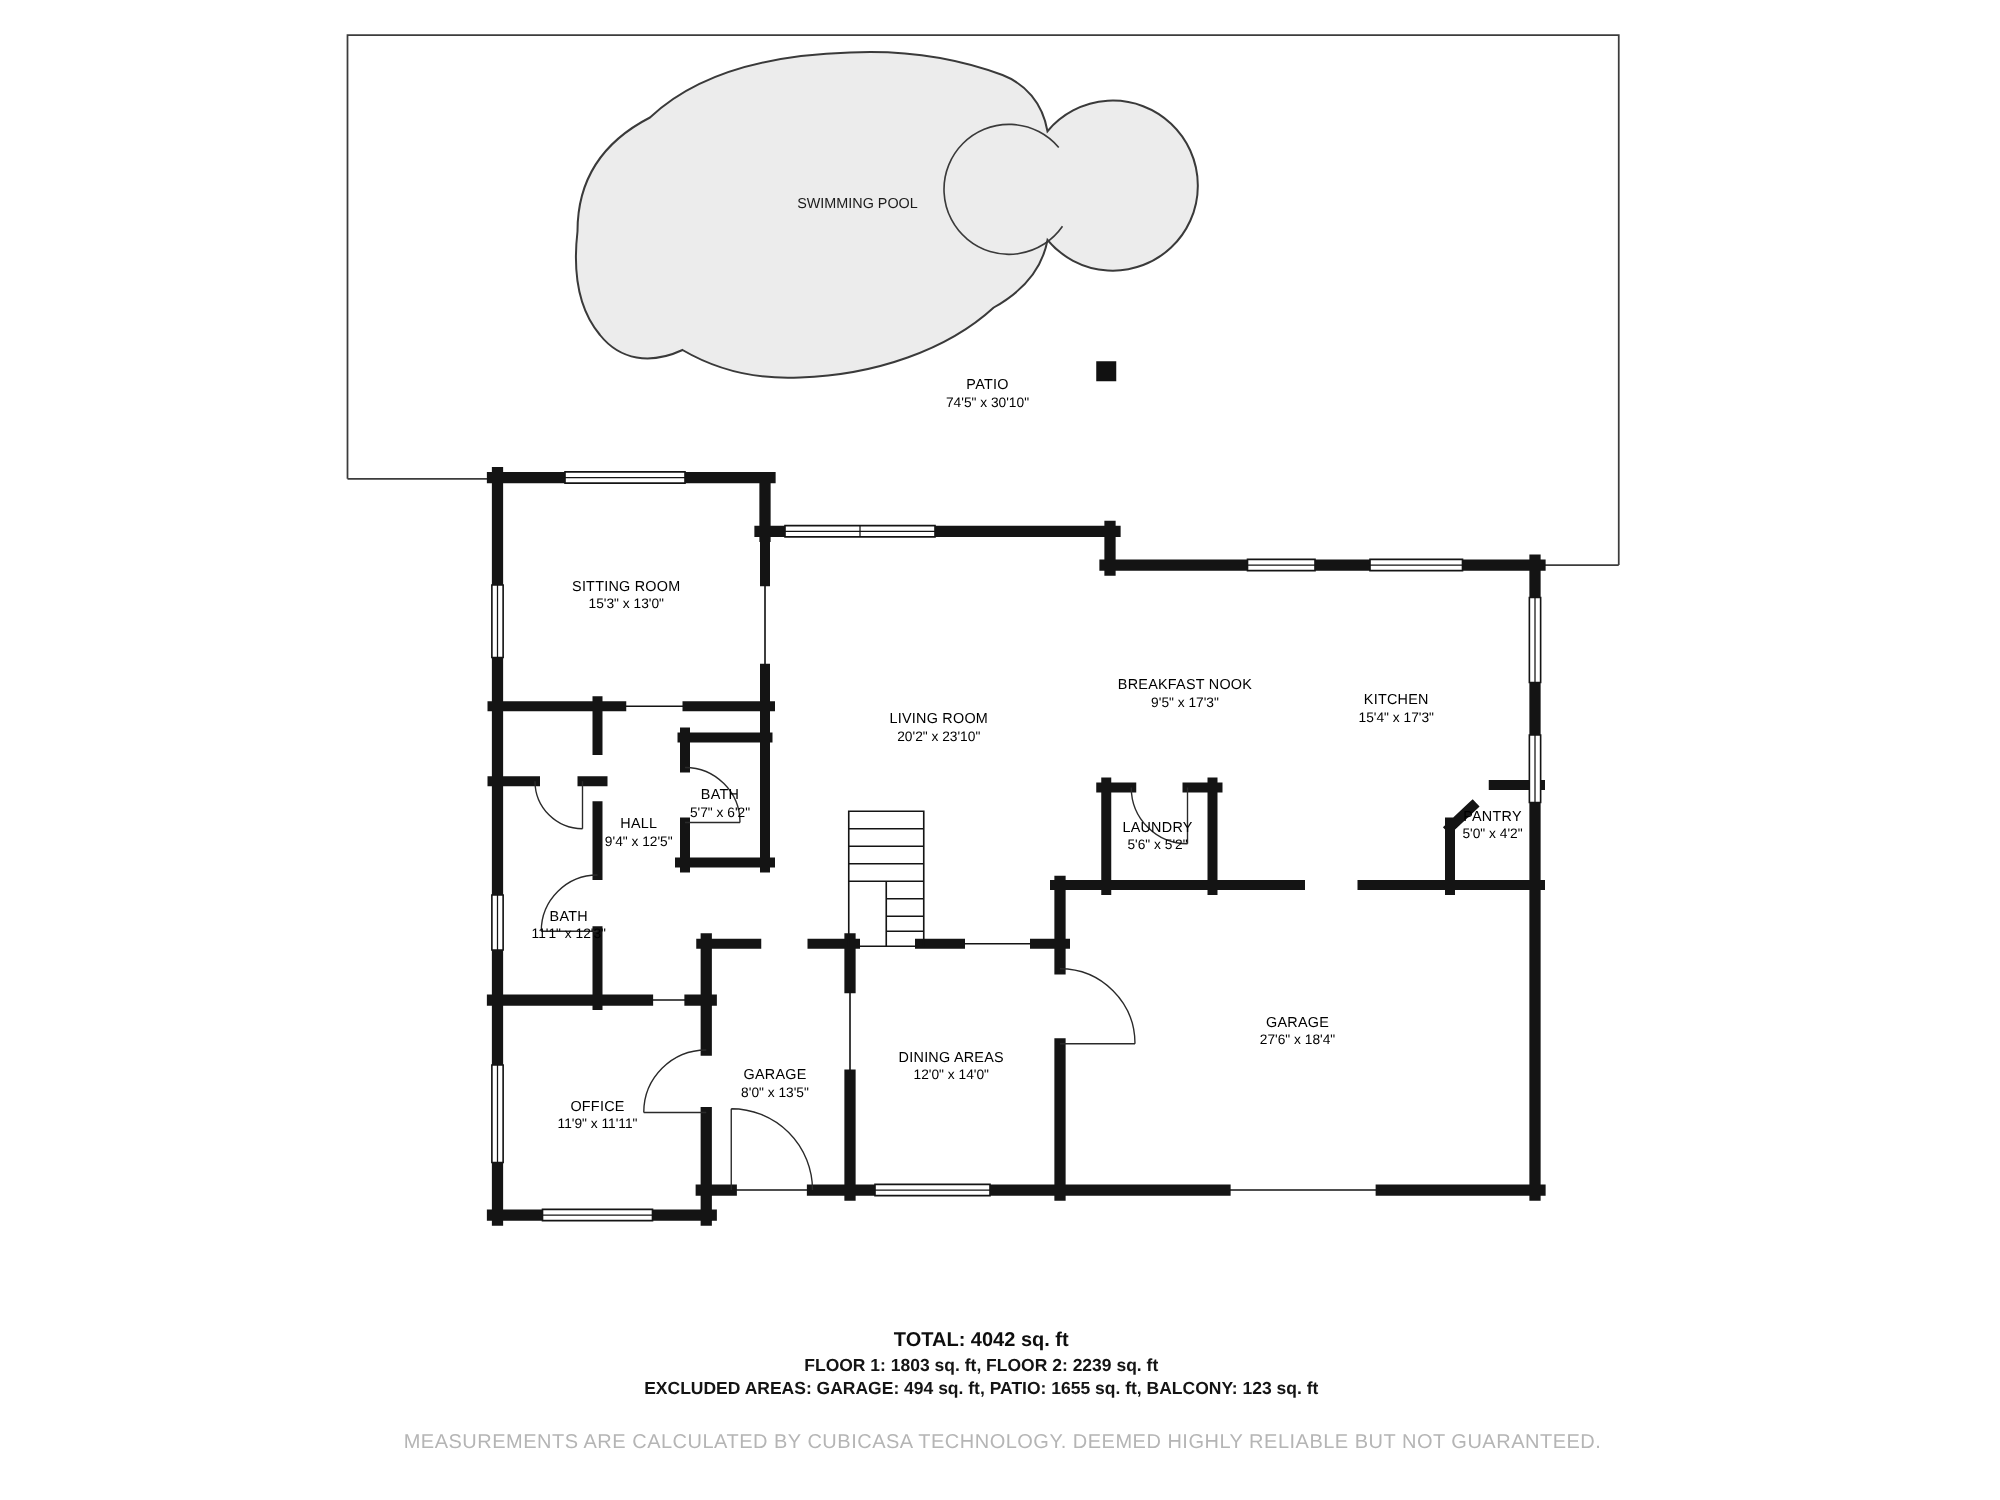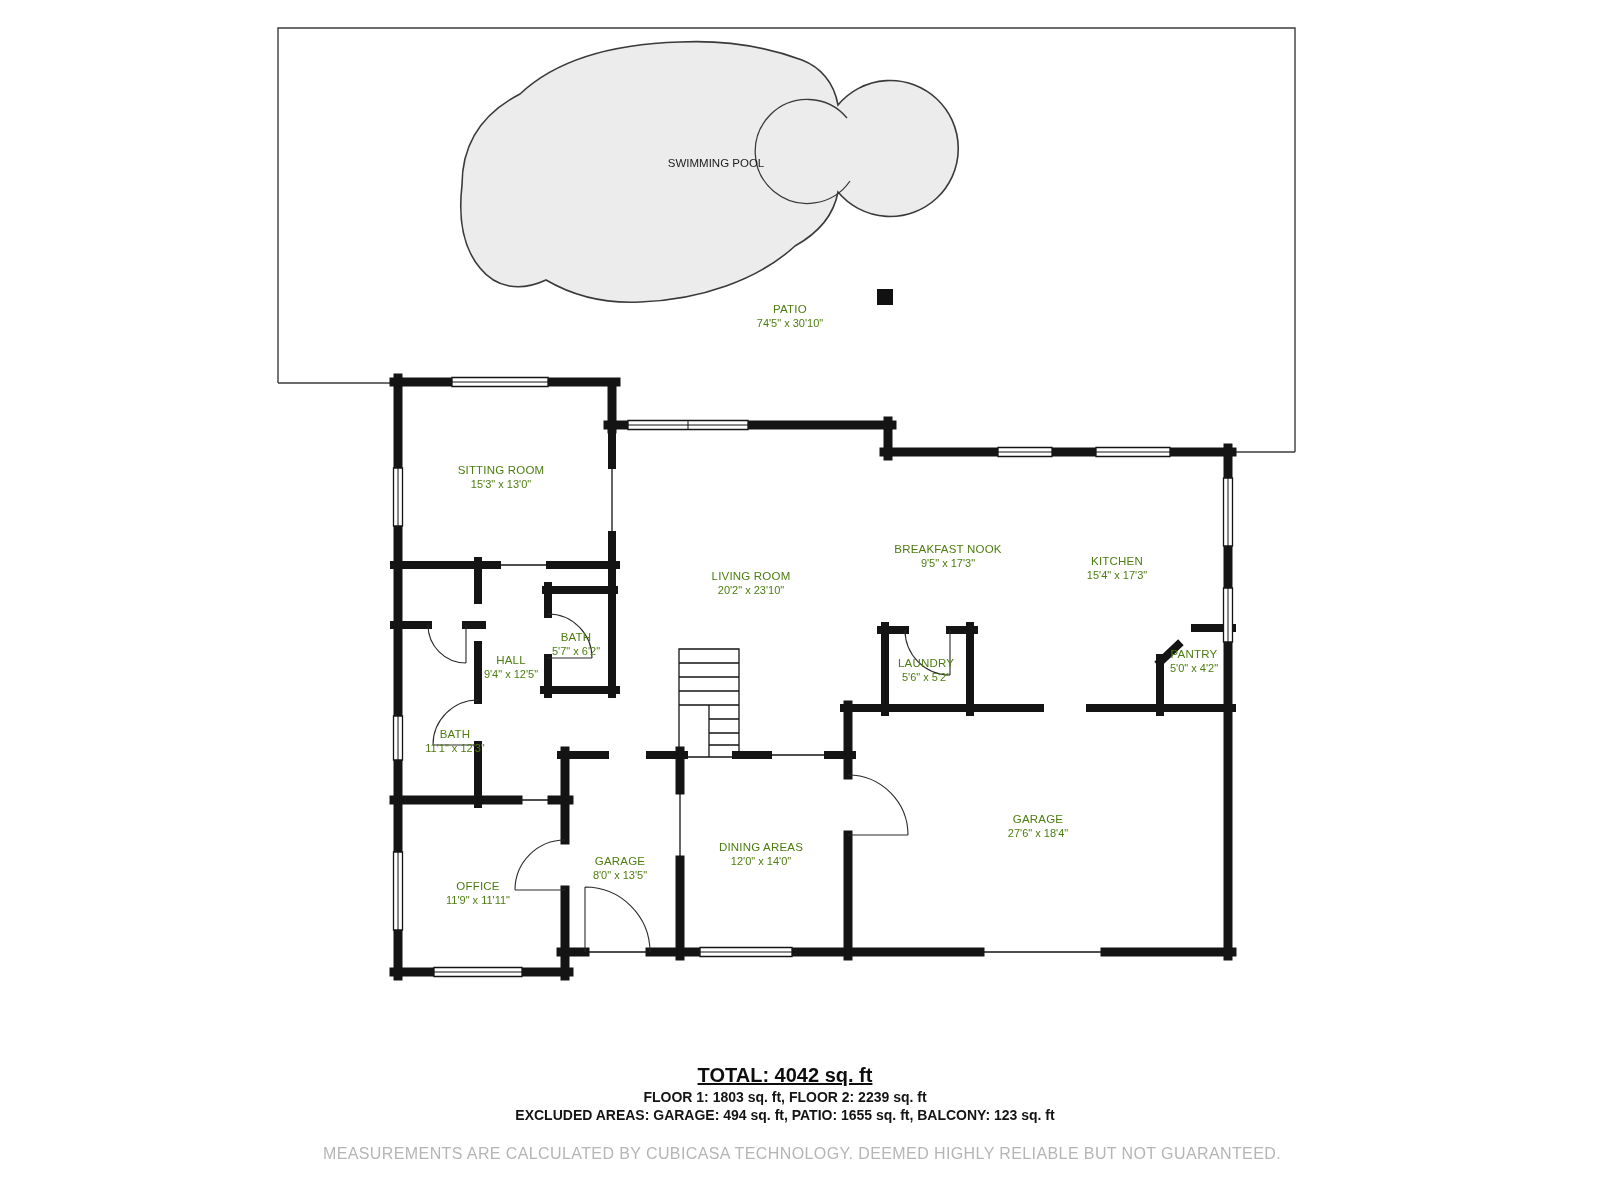--- a/index.html
+++ b/index.html
@@ -1,24 +1,24 @@
 <!DOCTYPE html>
 <html><head>
 <meta charset="utf-8">
 <style>
   html,body{margin:0;padding:0;background:#ffffff;}
   body{width:1600px;height:1200px;font-family:"Liberation Sans",sans-serif;}
   .stage{position:relative;width:1600px;height:1200px;background:#fff;overflow:hidden;}
   .plan-svg{position:absolute;left:0;top:0;}
-  .room-label{position:absolute;transform:translate(-50%,-50%);text-align:center;color:#4d7c0f;white-space:nowrap;line-height:13px;}
+  .room-label{position:absolute;transform:translate(-50%,-50%);text-align:center;color:#000000;white-space:nowrap;line-height:13px;}
   .room-label .rn{font-size:11.5px;letter-spacing:.2px;}
   .room-label .rd{font-size:11px;margin-top:1px;}
-  .pool-label{position:absolute;transform:translate(-50%,-50%);font-size:11.5px;color:#1c1c1c;white-space:nowrap;margin-left:30px;}
+  .pool-label{position:absolute;transform:translate(-50%,-50%);font-size:11.5px;color:#1c1c1c;white-space:nowrap;}
   .summary-block{position:absolute;left:785px;top:1064px;transform:translateX(-50%);text-align:center;color:#0e0e0e;white-space:nowrap;}
-  .summary-total{font-size:20px;font-weight:700;margin-bottom:0;text-decoration:underline;}
+  .summary-total{font-size:16px;font-weight:700;margin-bottom:0;}
   .summary-line{font-size:14px;font-weight:700;margin-top:2px;color:#141414;}
   .disclaimer{position:absolute;left:802px;top:1145px;transform:translateX(-50%);font-size:16px;color:#b5b5b5;letter-spacing:.4px;white-space:nowrap;}
 </style>
 </head>
 <body>
 
 <div class="stage">
 
   <svg class="plan-svg" width="1600" height="1200" viewBox="0 0 1600 1200">
 

